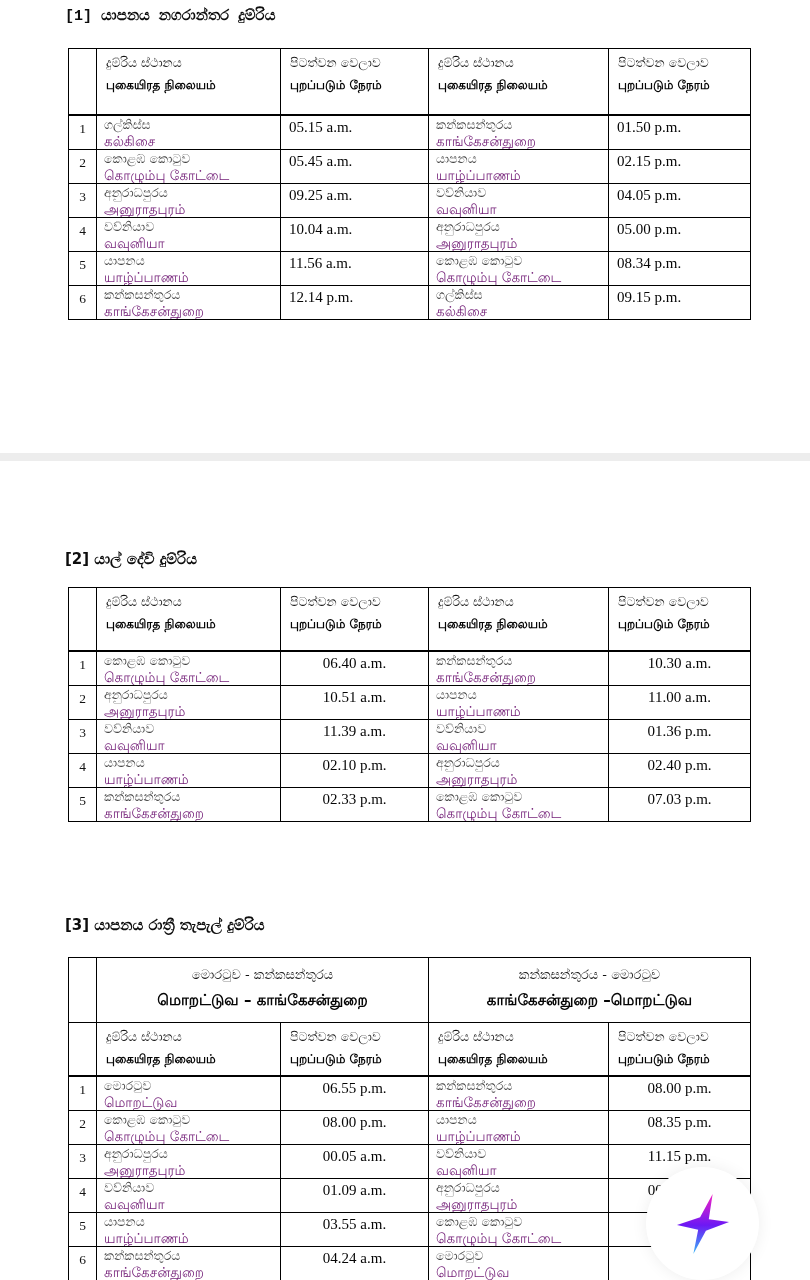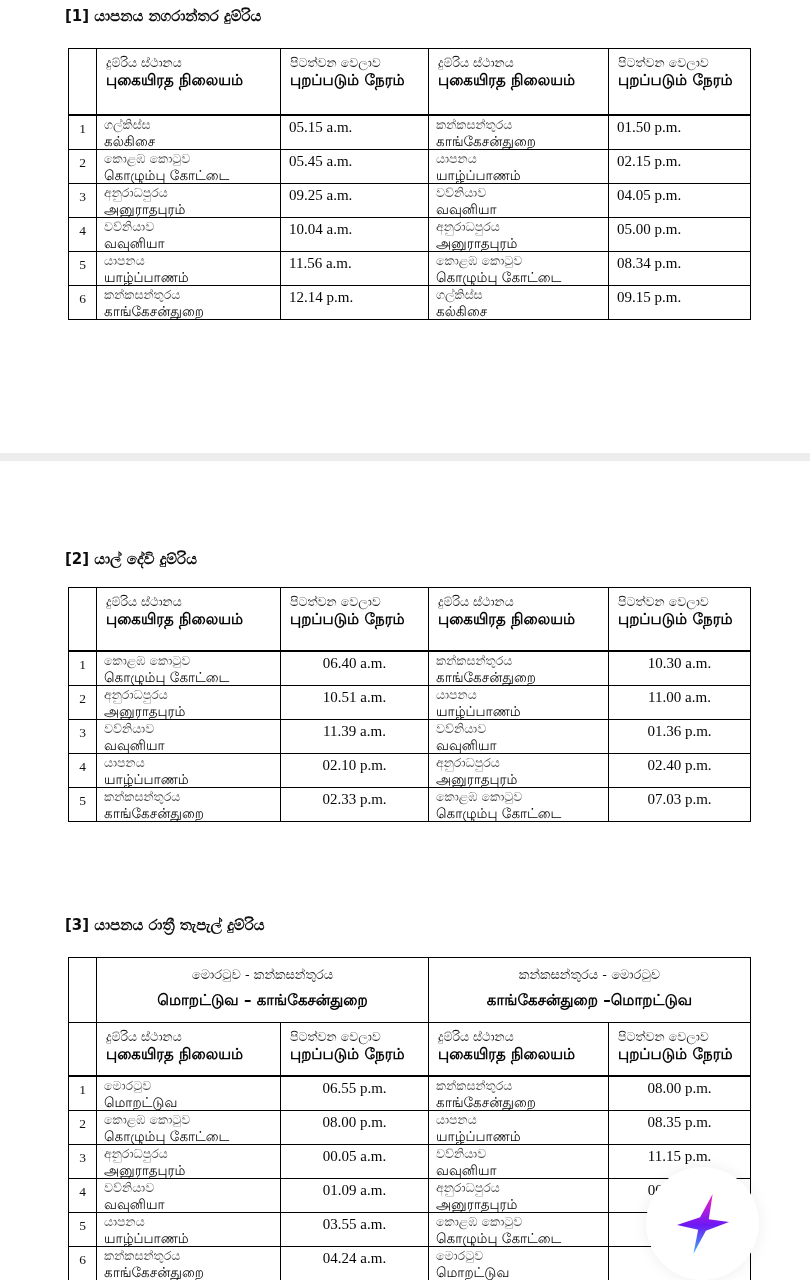--- a/index.html
+++ b/index.html
@@ -6,21 +6,21 @@
   body{
     width:810px;height:1280px;position:relative;overflow:hidden;
     background:#ffffff;color:#111;
     font-family:"DejaVu Sans",sans-serif;
   }
   .section-title{
     position:absolute;left:65px;margin:0;
     font-size:15px;font-weight:bold;color:#0d0d0d;
     font-family:"DejaVu Sans",sans-serif;
   }
-  #title1{top:7px;}
+  #title1{top:7px;font-family:Liberation Mono, monospace;}
   #title2{top:550px;}
   #title3{top:916px;}
 
   table.tt{
     position:absolute;left:68px;border-collapse:collapse;table-layout:fixed;
     width:682px;
   }
   #table1{top:48px;}
   #table2{top:587px;}
   #table3{top:957px;}
@@ -29,29 +29,29 @@
     border:1px solid #000;vertical-align:top;overflow:hidden;
     padding:0;
   }
   
   .dir td{text-align:center;padding-top:8px;}
   .dir .si{font-size:13px;line-height:17px;color:#141414;}
   .dir .ta{font-size:15px;font-weight:bold;margin-top:7px;line-height:21px;white-space:pre-line;color:#050505;}
   
   .colh td{padding:6px 8px 0 9px;text-align:left;}
   .colh .si{font-size:12.5px;line-height:16px;color:#141414;}
-  .colh .ta{font-size:15px;font-weight:bold;line-height:18px;color:#050505;}
+  .colh .ta{font-size:12px;font-weight:bold;margin-top:5px;line-height:18px;color:#050505;}
   
   .tt tbody td.no{
     text-align:center;padding-top:5px;font-size:13.5px;
     font-family:"Liberation Serif",serif;
   }
   .tt tbody td.st{padding:2px 4px 0 7px;}
   .tt tbody .si{font-size:12.5px;line-height:14px;color:#404040;}
-  .tt tbody .ta{font-size:13.5px;line-height:16px;margin-top:1px;color:#000000;}
+  .tt tbody .ta{font-size:13.5px;line-height:16px;margin-top:1px;color:#701a75;}
   .tt tbody td.time{
     font-family:"Liberation Serif",serif;font-size:15px;padding-top:3px;color:#050505;margin-left:28px;
   }
   #table1 tbody td.time{text-align:left;padding-left:8px;}
   #table2 tbody td.time,#table3 tbody td.time{text-align:center;}
 
   
   #table1 .dir td{height:63px;}   #table1 .colh td{height:59px;}
   #table2 .dir td{height:87px;}   #table2 .colh td{height:56px;}
   #table3 .dir td{height:56px;}   #table3 .colh td{height:46px;}

